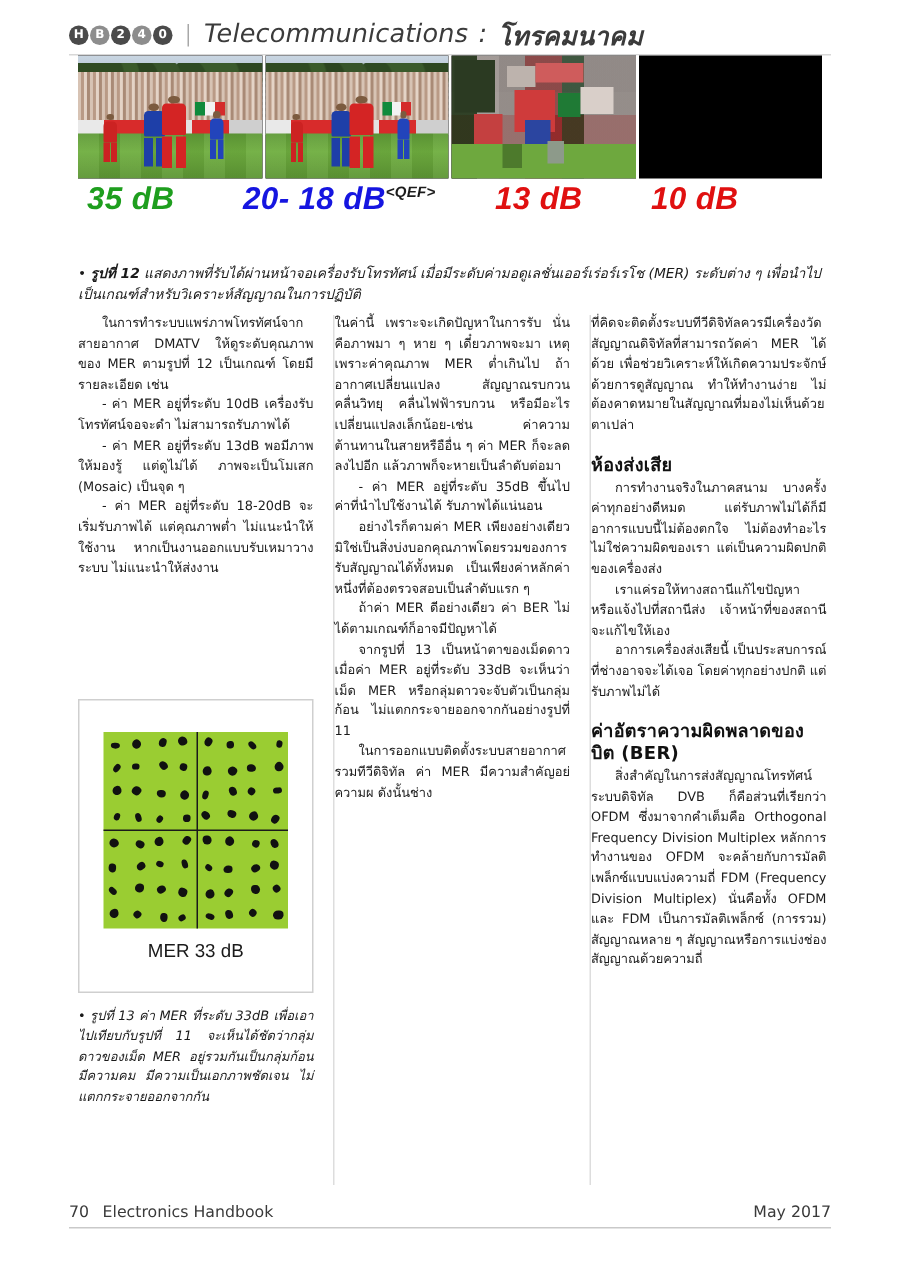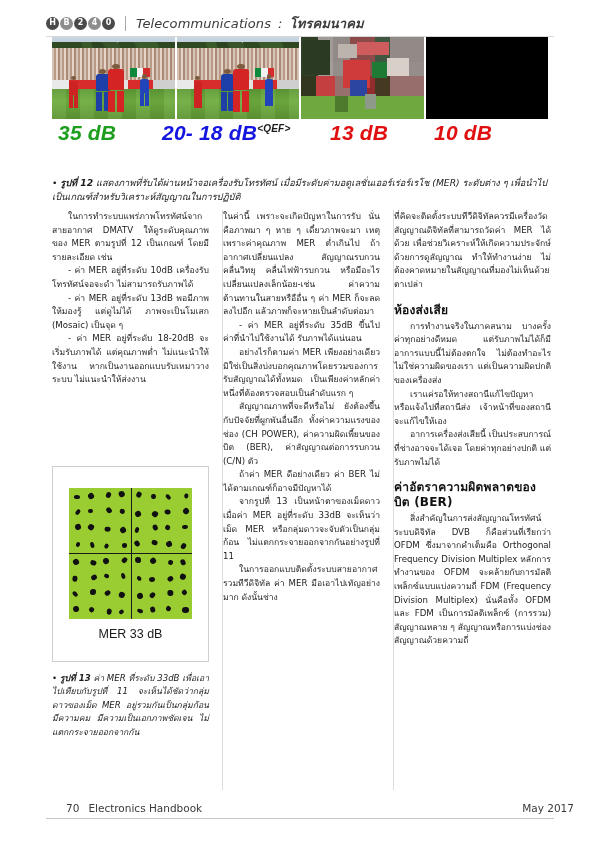--- a/index.html
+++ b/index.html
@@ -12,21 +12,21 @@
   .header{position:absolute;left:46px;top:12px;width:508px;height:22px;
           display:flex;align-items:center;gap:7px;}
   .logo-badges{display:flex;gap:1px;}
   .badge{width:13px;height:13px;border-radius:50%;
          display:flex;align-items:center;justify-content:center;
          font-size:8px;font-weight:bold;color:#ffffff;
          font-family:"DejaVu Sans",sans-serif;line-height:1;}
   .badge.d{background:#4a4a4a;}
   .badge.l{background:#8d8d8d;}
   .hdr-divider{width:1px;height:15px;background:#a8a8a8;margin:0 3px;}
-  .hdr-text{font-size:13px;color:#3b3b3b;font-style:italic;
+  .hdr-text{font-size:17px;color:#3b3b3b;font-style:italic;
             font-family:"DejaVu Sans",sans-serif;letter-spacing:.1px;text-align:right;}
   .hdr-thai{font-weight:bold;font-style:italic;}
   .hdr-rule{position:absolute;left:46px;top:36px;width:508px;height:1px;
             background:#d8d8d8;}
 
   
   .figstrip{position:absolute;left:52px;top:37px;width:496px;height:82px;
             display:flex;gap:2px;background:#ffffff;}
   .panel{position:relative;flex:1 1 0;overflow:hidden;background:#000;}
 
@@ -113,28 +113,28 @@
   .const .ax-v{position:absolute;left:50%;top:0;bottom:0;width:1px;background:#1a1a1a;}
   .const .ax-h{position:absolute;top:50%;left:0;right:0;height:1px;background:#1a1a1a;}
   .blob{position:absolute;width:5px;height:5px;background:#111;
         border-radius:55% 45% 50% 50%;}
   .const-label{margin-top:8px;font-size:12.5px;color:#1a1a1a;
                font-family:"Liberation Sans",sans-serif;}
 
   .fig13cap{position:absolute;left:52px;top:672px;width:157px;
             font-size:8.6px;line-height:13.4px;color:#1a1a1a;font-style:italic;
             text-align:justify;}
-  .fig13cap b{font-weight:bold;}
+  .fig13cap b{font-weight:normal;}
 
   
   .footline{position:absolute;left:46px;top:818px;width:508px;height:1px;
             background:#c9c9c9;}
   .footer{position:absolute;left:46px;top:800px;width:508px;height:16px;
           display:flex;align-items:center;justify-content:space-between;
-          font-size:10.5px;color:#3a3a3a;margin-left:20px;}
+          font-size:10.5px;color:#3a3a3a;}
   .foot-left{display:flex;align-items:baseline;gap:9px;}
   .pgnum{font-size:10.5px;}
   .blackbar{position:absolute;left:0;top:821px;width:600px;height:21px;
             background:#000;display:flex;align-items:center;
             justify-content:flex-end;padding-right:6px;box-sizing:border-box;}
   .blackbar span{color:#fff;font-size:11px;
                  font-family:"DejaVu Sans Mono","Liberation Mono",monospace;
                  letter-spacing:-.2px;}
 </style>
 </head>
@@ -270,24 +270,23 @@
       <p>ในการทำระบบแพร่ภาพโทรทัศน์จากสายอากาศ DMATV ให้ดูระดับคุณภาพของ MER ตามรูปที่ 12 เป็นเกณฑ์ โดยมีรายละเอียด เช่น</p>
       <p class="dash">- ค่า MER อยู่ที่ระดับ 10dB เครื่องรับโทรทัศน์จอจะดำ ไม่สามารถรับภาพได้</p>
       <p class="dash">- ค่า MER อยู่ที่ระดับ 13dB พอมีภาพให้มองรู้ แต่ดูไม่ได้ ภาพจะเป็นโมเสก (Mosaic) เป็นจุด ๆ</p>
       <p class="dash">- ค่า MER อยู่ที่ระดับ 18-20dB จะเริ่มรับภาพได้ แต่คุณภาพต่ำ ไม่แนะนำให้ใช้งาน หากเป็นงานออกแบบรับเหมาวางระบบ ไม่แนะนำให้ส่งงาน</p>
     </div>
 
     <div class="col">
       <p class="noind">ในค่านี้ เพราะจะเกิดปัญหาในการรับ นั่นคือภาพมา ๆ หาย ๆ เดี๋ยวภาพจะมา เหตุเพราะค่าคุณภาพ MER ต่ำเกินไป ถ้าอากาศเปลี่ยนแปลง สัญญาณรบกวน คลื่นวิทยุ คลื่นไฟฟ้ารบกวน หรือมีอะไรเปลี่ยนแปลงเล็กน้อย-เช่น ค่าความต้านทานในสายหรือือื่น ๆ ค่า MER ก็จะลดลงไปอีก แล้วภาพก็จะหายเป็นลำดับต่อมา</p>
       <p class="dash">- ค่า MER อยู่ที่ระดับ 35dB ขึ้นไป ค่าที่นำไปใช้งานได้ รับภาพได้แน่นอน</p>
       <p>อย่างไรก็ตามค่า MER เพียงอย่างเดียวมิใช่เป็นสิ่งบ่งบอกคุณภาพโดยรวมของการรับสัญญาณได้ทั้งหมด เป็นเพียงค่าหลักค่าหนึ่งที่ต้องตรวจสอบเป็นลำดับแรก ๆ</p>
-      <p>สัญญาณภาพที่จะดีหรือไม่ ยังต้องขึ้นกับปัจจัยที่ผูกพันอื่นอีก ทั้งค่าความแรงของช่อง (CH POWER), ค่าความผิดเพี้ยนของบิต (BER), ค่าสัญญาณต่อการรบกวน (C/N) ตัว</p>
       <p>ถ้าค่า MER ดีอย่างเดียว ค่า BER ไม่ได้ตามเกณฑ์ก็อาจมีปัญหาได้</p>
       <p>จากรูปที่ 13 เป็นหน้าตาของเม็ดดาวเมื่อค่า MER อยู่ที่ระดับ 33dB จะเห็นว่าเม็ด MER หรือกลุ่มดาวจะจับตัวเป็นกลุ่มก้อน ไม่แตกกระจายออกจากกันอย่างรูปที่ 11</p>
-      <p>ในการออกแบบติดตั้งระบบสายอากาศรวมทีวีดิจิทัล ค่า MER มีอเอาไปเทัญอย่างมาก ดังนั้นช่าง</p>
+      <p>ในการออกแบบติดตั้งระบบสายอากาศรวมทีวีดิจิทัล ค่า MER มีความสำคัญอย่ความผ ดังนั้นช่าง</p>
     </div>
 
     <div class="col">
       <p class="noind">ที่คิดจะติดตั้งระบบทีวีดิจิทัลควรมีเครื่องวัดสัญญาณดิจิทัลที่สามารถวัดค่า MER ได้ด้วย เพื่อช่วยวิเคราะห์ให้เกิดความประจักษ์ด้วยการดูสัญญาณ ทำให้ทำงานง่าย ไม่ต้องคาดหมายในสัญญาณที่มองไม่เห็นด้วยตาเปล่า</p>
       <div class="sec-head">ห้องส่งเสีย</div>
       <p>การทำงานจริงในภาคสนาม บางครั้ง ค่าทุกอย่างดีหมด แต่รับภาพไม่ได้ก็มี อาการแบบนี้ไม่ต้องตกใจ ไม่ต้องทำอะไร ไม่ใช่ความผิดของเรา แต่เป็นความผิดปกติของเครื่องส่ง</p>
       <p>เราแค่รอให้ทางสถานีแก้ไขปัญหา หรือแจ้งไปที่สถานีส่ง เจ้าหน้าที่ของสถานีจะแก้ไขให้เอง</p>
       <p>อาการเครื่องส่งเสียนี้ เป็นประสบการณ์ที่ช่างอาจจะได้เจอ โดยค่าทุกอย่างปกติ แต่รับภาพไม่ได้</p>
       <div class="sec-head">ค่าอัตราความผิดพลาดของ บิต (BER)</div>
       <p>สิ่งสำคัญในการส่งสัญญาณโทรทัศน์ระบบดิจิทัล DVB ก็คือส่วนที่เรียกว่า OFDM ซึ่งมาจากคำเต็มคือ Orthogonal Frequency Division Multiplex หลักการทำงานของ OFDM จะคล้ายกับการมัลติเพล็กซ์แบบแบ่งความถี่ FDM (Frequency Division Multiplex) นั่นคือทั้ง OFDM และ FDM เป็นการมัลติเพล็กซ์ (การรวม) สัญญาณหลาย ๆ สัญญาณหรือการแบ่งช่องสัญญาณด้วยความถี่</p>

